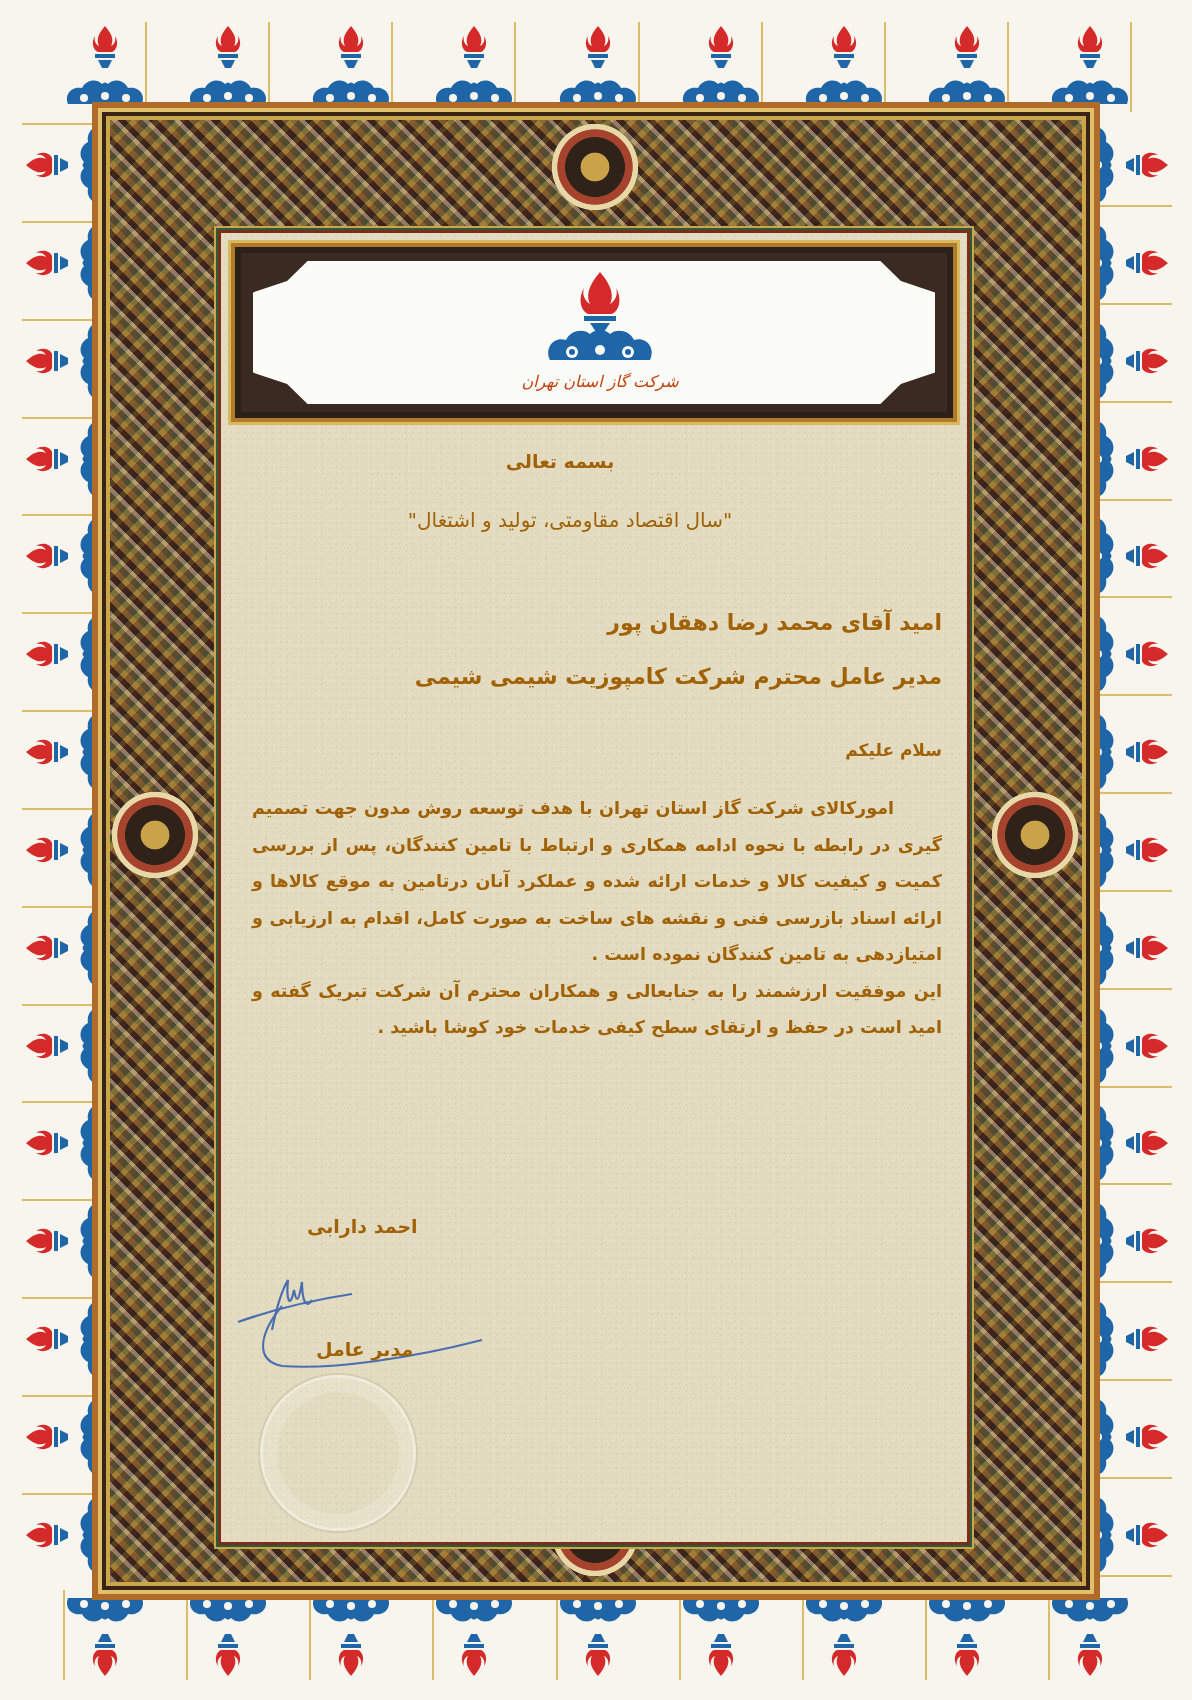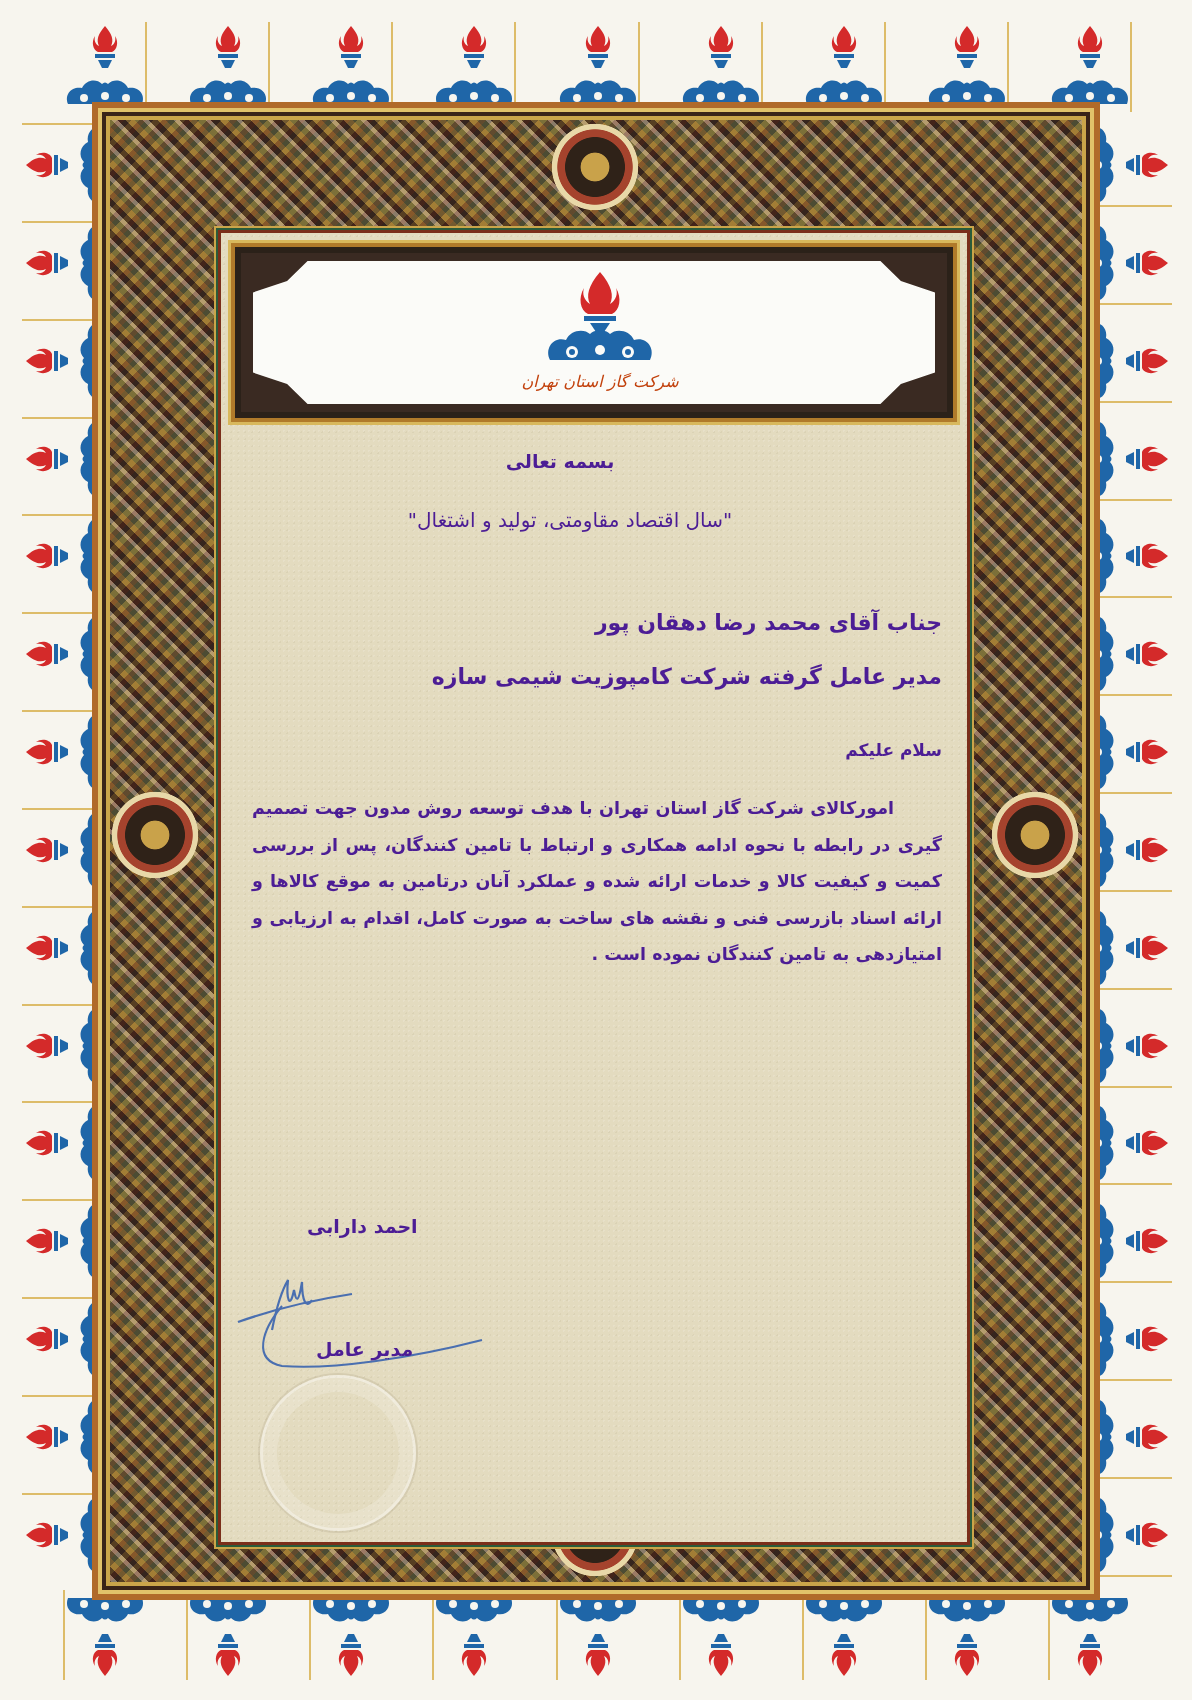--- a/index.html
+++ b/index.html
@@ -57,21 +57,21 @@
       clip-path: polygon(8% 0, 92% 0, 95% 14%, 100% 22%, 100% 78%, 95% 86%, 92% 100%, 8% 100%, 5% 86%, 0 78%, 0 22%, 5% 14%);
     }
     .logo { position: absolute; left: 540px; top: 268px; width: 120px; height: 100px; }
     .logo svg { width: 100%; height: 100%; }
     .logo-text {
       position: absolute; left: 500px; top: 372px; width: 200px; text-align: center;
       font-family: "DejaVu Serif", serif; font-style: italic; font-size: 16px; color: #c2410c;
       direction: rtl;
     }
 
-    .text { position: absolute; direction: rtl; color: #4c1d95; }
+    .text { position: absolute; direction: rtl; color: #a16207; }
     .bismillah { left: 400px; top: 450px; width: 320px; text-align: center; font-size: 19px; font-weight: bold; }
     .slogan { left: 360px; top: 508px; width: 420px; text-align: center; font-size: 20px; font-family: "DejaVu Sans", sans-serif; }
     .recipient { right: 250px; top: 610px; font-size: 22px; font-weight: bold; white-space: nowrap; }
     .recipient-title { right: 250px; top: 664px; font-size: 22px; font-weight: bold; white-space: nowrap; }
     .greeting { right: 250px; top: 740px; font-size: 17px; font-weight: bold; }
     .body-para {
       right: 250px; top: 790px; width: 690px; font-size: 17.5px; font-weight: bold;
       line-height: 36.5px; text-align: justify; text-align-last: right;
     }
     .body-para p { margin: 0; }
@@ -695,26 +695,27 @@
     <circle cx="32" cy="84" r="6" fill="#fbfbf8"></circle>
     <circle cx="88" cy="84" r="6" fill="#fbfbf8"></circle>
     <circle cx="32" cy="84" r="3" fill="#1f66a8"></circle>
     <circle cx="88" cy="84" r="3" fill="#1f66a8"></circle>
   </svg>
 </div>
 <div class="logo-text">شرکت گاز استان تهران</div>
 
 <div class="text bismillah">بسمه تعالی</div>
 <div class="text slogan">"سال اقتصاد مقاومتی، تولید و اشتغال"</div>
-<div class="text recipient">جناب آقای محمد رضا دهقان پور</div>
-<div class="text recipient-title">مدیر عامل گرفته شرکت کامپوزیت شیمی سازه</div>
+<div class="text recipient">امید آقای محمد رضا دهقان پور</div>
+<div class="text recipient-title">مدیر عامل محترم شرکت کامپوزیت شیمی شیمی</div>
 <div class="text greeting">سلام علیکم</div>
 
 <div class="text body-para">
   <p class="indent">امورکالای شرکت گاز استان تهران با هدف توسعه روش مدون جهت تصمیم گیری در رابطه با نحوه ادامه همکاری و ارتباط با تامین کنندگان، پس از بررسی کمیت و کیفیت کالا و خدمات ارائه شده و عملکرد آنان درتامین به موقع کالاها و ارائه اسناد بازرسی فنی و نقشه های ساخت به صورت کامل، اقدام به ارزیابی و امتیازدهی به تامین کنندگان نموده است .</p>
+  <p>این موفقیت ارزشمند را به جنابعالی و همکاران محترم آن شرکت تبریک گفته و امید است در حفظ و ارتقای سطح کیفی خدمات خود کوشا باشید .</p>
 </div>
 
 <div class="seal"></div>
 <div class="signature">
   <svg viewBox="0 0 260 110">
     <path d="M6 52 C40 40 80 30 120 24" stroke="#4a6fb0" stroke-width="2.2" fill="none"></path>
     <path d="M40 60 C44 40 50 20 56 10 C54 30 58 40 62 20 C64 30 66 36 70 12 C70 30 74 40 80 30" stroke="#4a6fb0" stroke-width="2.2" fill="none"></path>
     <path d="M50 36 C30 60 20 90 50 96 C100 100 180 88 250 70" stroke="#4a6fb0" stroke-width="2" fill="none"></path>
   </svg>
 </div>

